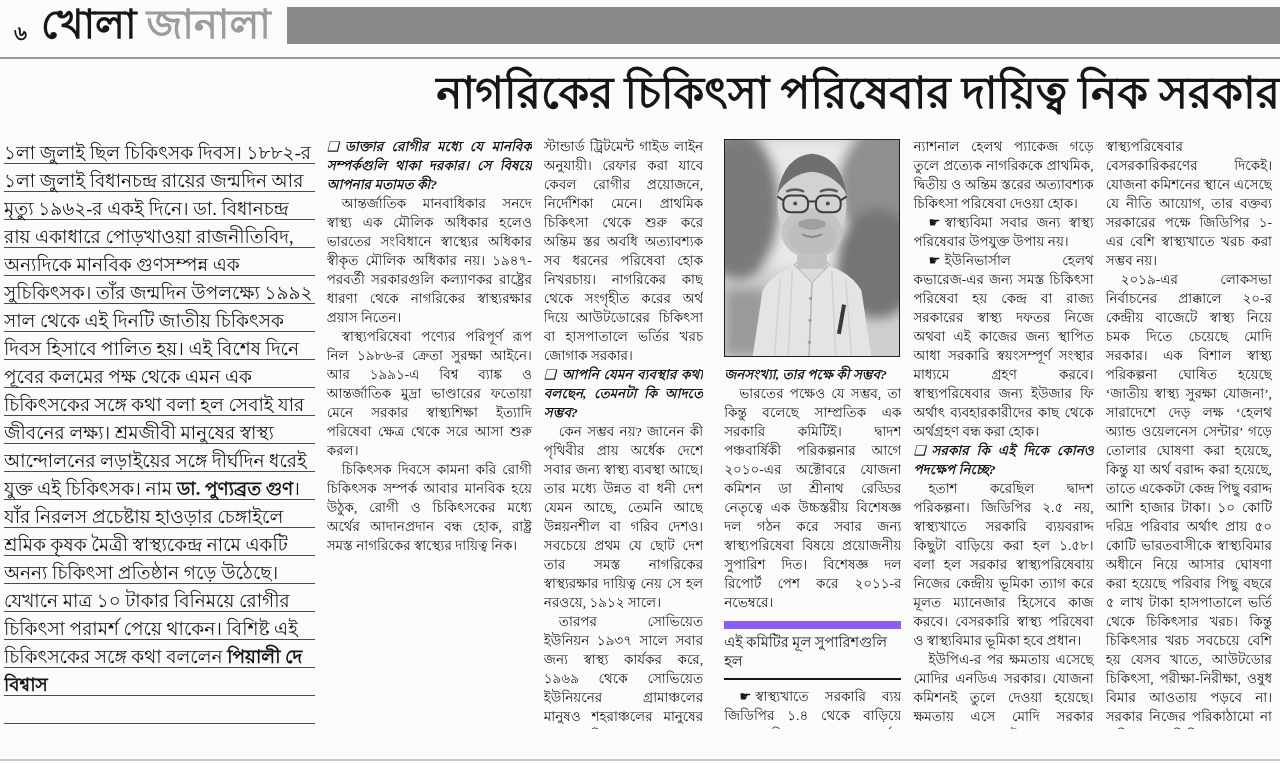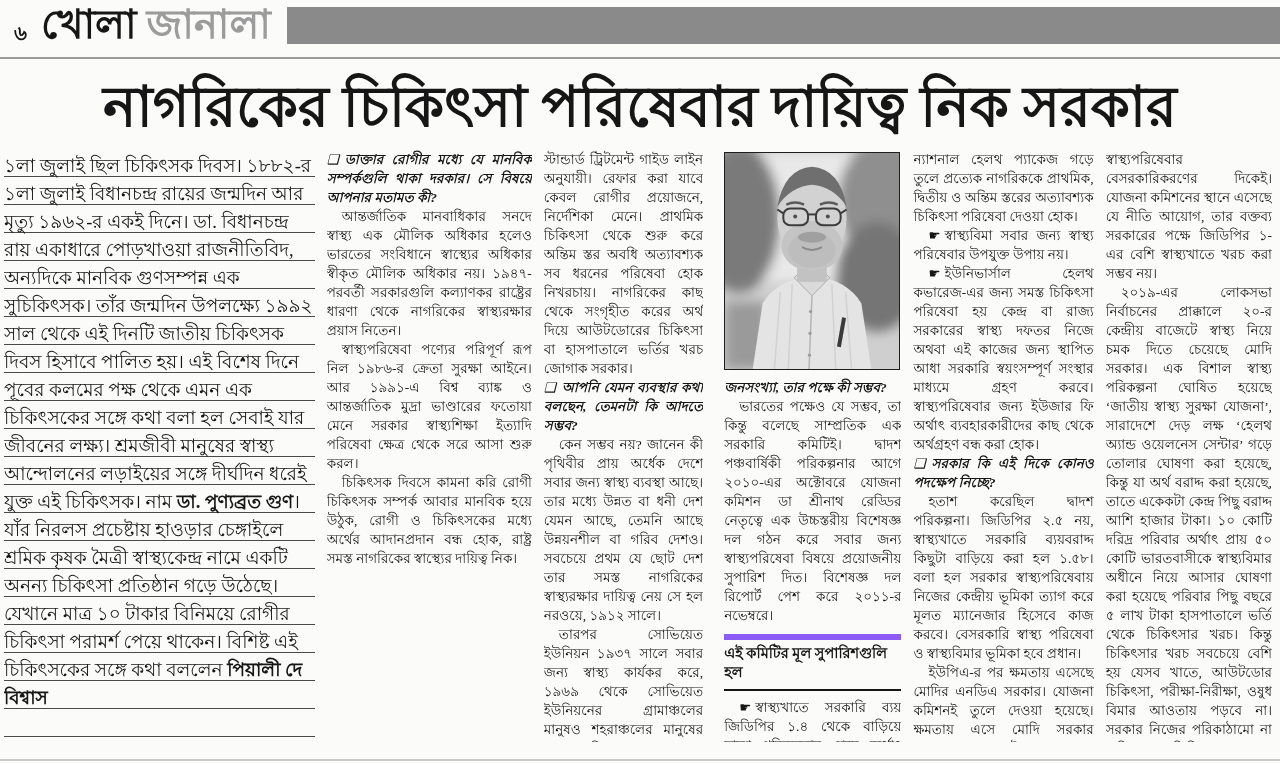--- a/index.html
+++ b/index.html
@@ -16,22 +16,22 @@
   
   .masthead { display:flex; align-items:flex-start; padding:2px 0 0 14px; height:50px; }
   .page-num { font-size:20px; font-weight:700; margin-top:16px; }
   .mast-title { font-size:40px; line-height:46px; margin:0 0 0 14px; font-weight:700; white-space:nowrap; }
   .mast-gray { color:#9c9c9c;margin-top:48px; }
   .mast-bar { flex:1; height:37px; background:#8a8a8a; margin:5px 0 0 16px; }
   .mast-rule { height:2px; background:#9a9a9a; margin-top:7px; }
 
   
   .headline {
-    font-size:56px; line-height:70px; margin:13px 0 0;
-    font-weight:700; text-align:center; white-space:nowrap; overflow:hidden;
+    font-size:44px; line-height:70px; margin:0 0 0;
+    font-weight:700; text-align:right; white-space:nowrap; overflow:hidden;
     letter-spacing:0px;
   }
 
   
   .cols { display:flex; gap:12px; padding:8px 8px 0 4px; height:600px; overflow:hidden; }
   .col { font-size:13.5px; line-height:19px; text-align:justify; overflow:hidden; }
   .col p { margin:0; text-indent:15px; }
   .col p.flush { text-indent:0; }
   .q { font-weight:700; margin-top:9px;font-style:italic; }
   .qm { margin-right:6px; font-weight:400; }
@@ -48,22 +48,22 @@
   .intro {
     font-size:18.5px; line-height:28px; text-align:left;
     background-image:repeating-linear-gradient(to bottom,
       transparent 0px, transparent 26px, #4a4a4a 26px, #4a4a4a 27px, transparent 27px, transparent 28px);
     padding-top:2px;
   }
   .b { font-weight:700; }
 
   
   .subhead {
-    font-weight:700; font-size:14.5px; text-align:left; text-indent:0 !important;
-    border-top:6px solid #8b5cf6; border-bottom:2px solid #161616;
+    font-weight:400; font-size:14.5px; text-align:left; text-indent:0 !important;
+    border-top:8px solid #8b5cf6; border-bottom:2px solid #161616;
     padding:4px 0 7px; margin:9px 0 7px !important;
   }
 
   
   .photo-frame { width:176px; height:218px; border:1px solid #1e1e1e; margin:2px 0 8px; background:#c8c8c8; overflow:hidden; }
   .photo-frame svg { display:block; width:100%; height:100%; }
 
   .bottom-rule { position:absolute; left:0; right:0; bottom:3px; height:2px; background:#c9c9c9; }
 </style>
 </head>

